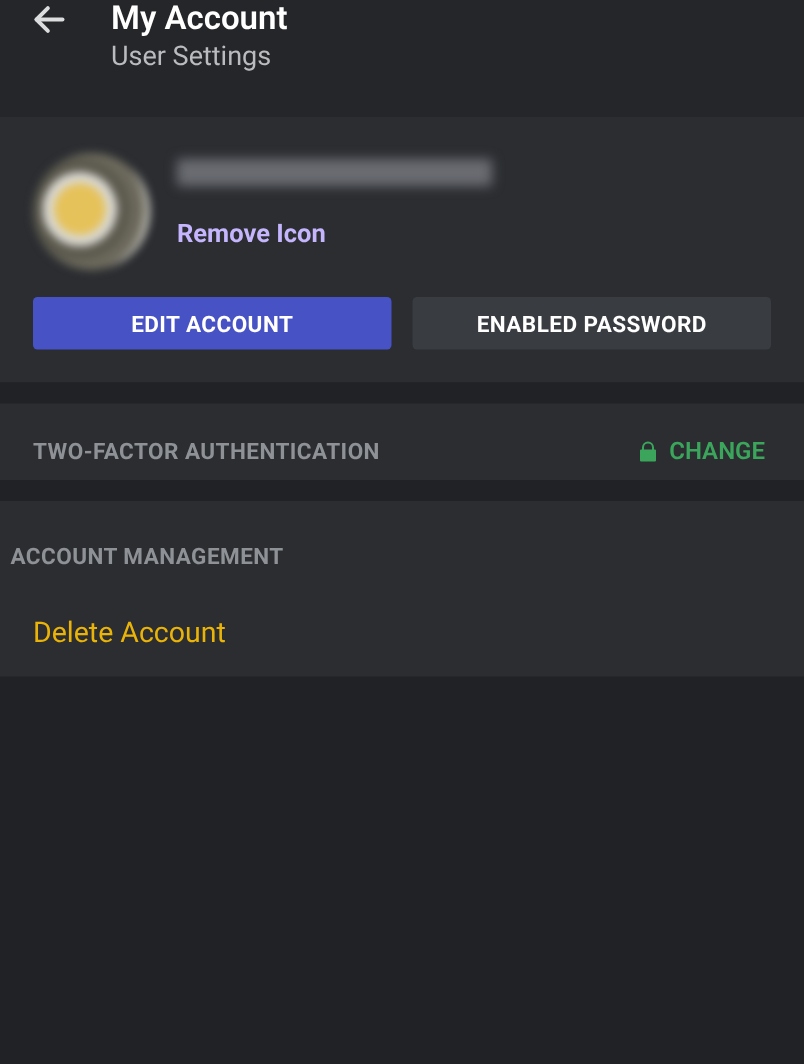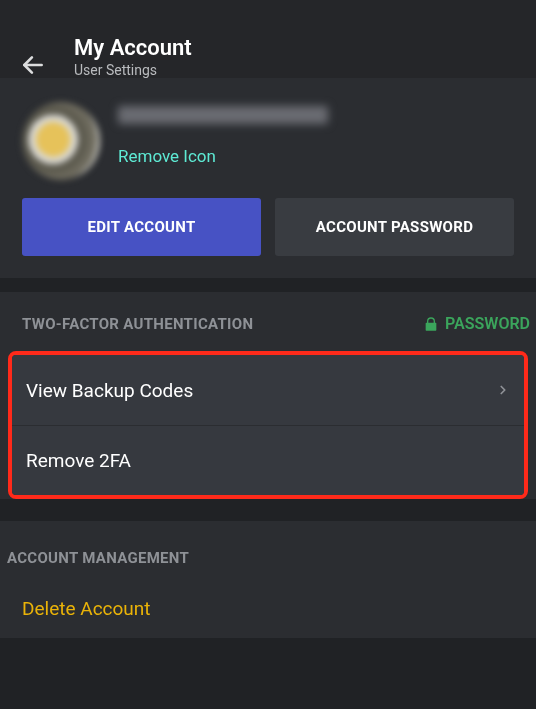--- a/index.html
+++ b/index.html
@@ -7,32 +7,32 @@
   body {
     background: #202225;
     font-family: -apple-system, BlinkMacSystemFont, "Segoe UI", Roboto, Helvetica, Arial, sans-serif;
     color: #dcddde;
     overflow: hidden;
   }
   .header {
     height: 78px;
     background: #252629;
     display: flex;
-    align-items: flex-end;
+    align-items: flex-start;
     padding: 0 20px;
   }
   .back-icon {
     color: #dcddde;
     margin-right: 28px;
     display: flex;
     align-items: center;
   }
   .header-text { display: flex; flex-direction: column; }
   .header-title { font-size: 22px; font-weight: 600; color: #fff; }
-  .header-sub { font-size: 14px; color: #b9bbbe; margin-top: 2px; }
+  .header-sub { font-size: 18px; color: #b9bbbe; margin-top: 2px; }
   .content { background: #2b2d31; }
   .profile {
     padding: 24px 22px 18px 22px;
     display: flex;
     align-items: flex-start;
   }
   .avatar {
     width: 78px; height: 78px; border-radius: 50%;
     background: radial-gradient(circle at 40% 48%, #e6c25a 0 28%, #d9d8d2 28% 40%, #5c5a4e 40% 55%, #6d6a5d 55% 70%, #c9c8c0 70% 100%);
     filter: blur(3px);
@@ -40,51 +40,51 @@
   }
   .profile-info { margin-left: 18px; display: flex; flex-direction: column; }
   .username-placeholder {
     width: 210px; height: 18px;
     background: #6a6c72;
     filter: blur(4px);
     border-radius: 2px;
     margin-top: 4px;
   }
   .remove-icon {
-    color: #5eead4;
+    color: #c4b5fd;
     font-size: 17px;
-    font-weight: 400;
+    font-weight: 700;
     margin-top: 22px;
   }
   .button-row {
     display: flex;
     gap: 14px;
     padding: 0 22px 22px 22px;
   }
   .btn {
     flex: 1;
-    height: 58px;
+    height: 35px;
     display: flex;
     align-items: center;
     justify-content: center;
     font-size: 15px;
     font-weight: 700;
     letter-spacing: 0.3px;
     color: #fff;
     border-radius: 3px;
   }
   .btn-primary { background: #4752c4; }
   .btn-secondary { background: #393c41; }
   .divider { height: 14px; background: #202225; }
   .section { background: #2b2d31; }
   .section-header {
     display: flex;
     align-items: center;
     justify-content: space-between;
-    padding: 22px 6px 10px 22px;
+    padding: 22px 26px 10px 22px;
   }
   .section-title {
     font-size: 15px;
     font-weight: 700;
     color: #8e9196;
     letter-spacing: 0.3px;
   }
   .enabled {
     display: flex;
     align-items: center;
@@ -136,49 +136,36 @@
 <div class="content">
   <div class="profile">
     <div class="avatar"></div>
     <div class="profile-info">
       <div class="username-placeholder"></div>
       <div class="remove-icon">Remove Icon</div>
     </div>
   </div>
   <div class="button-row">
     <div class="btn btn-primary">EDIT ACCOUNT</div>
-    <div class="btn btn-secondary">ACCOUNT PASSWORD</div>
+    <div class="btn btn-secondary">ENABLED PASSWORD</div>
   </div>
 </div>
 
 <div class="divider"></div>
 
 <div class="section">
   <div class="section-header">
     <div class="section-title">TWO-FACTOR AUTHENTICATION</div>
     <div class="enabled">
       <span class="lock-icon">
         <svg width="16" height="16" viewBox="0 0 24 24" fill="currentColor">
             <path d="M6 10V8a6 6 0 1 1 12 0v2h1a1 1 0 0 1 1 1v10a1 1 0 0 1-1 1H5a1 1 0 0 1-1-1V11a1 1 0 0 1 1-1h1zm2 0h8V8a4 4 0 1 0-8 0v2z"></path>
           </svg>
       </span>
-      <span>PASSWORD</span>
-    </div>
-  </div>
-  <div class="highlight-box">
-    <div class="row">
-      <div class="row-label">View Backup Codes</div>
-      <div class="chevron">
-        <svg width="14" height="14" viewBox="0 0 24 24" fill="none" stroke="currentColor" stroke-width="3" stroke-linecap="round" stroke-linejoin="round">
-            <polyline points="9 18 15 12 9 6"></polyline>
-          </svg>
-      </div>
-    </div>
-    <div class="row">
-      <div class="row-label">Remove 2FA</div>
+      <span>CHANGE</span>
     </div>
   </div>
 </div>
 
 <div class="divider"></div>
 
 <div class="section">
   <div class="section-header mgmt-header">
     <div class="section-title">ACCOUNT MANAGEMENT</div>
   </div>

